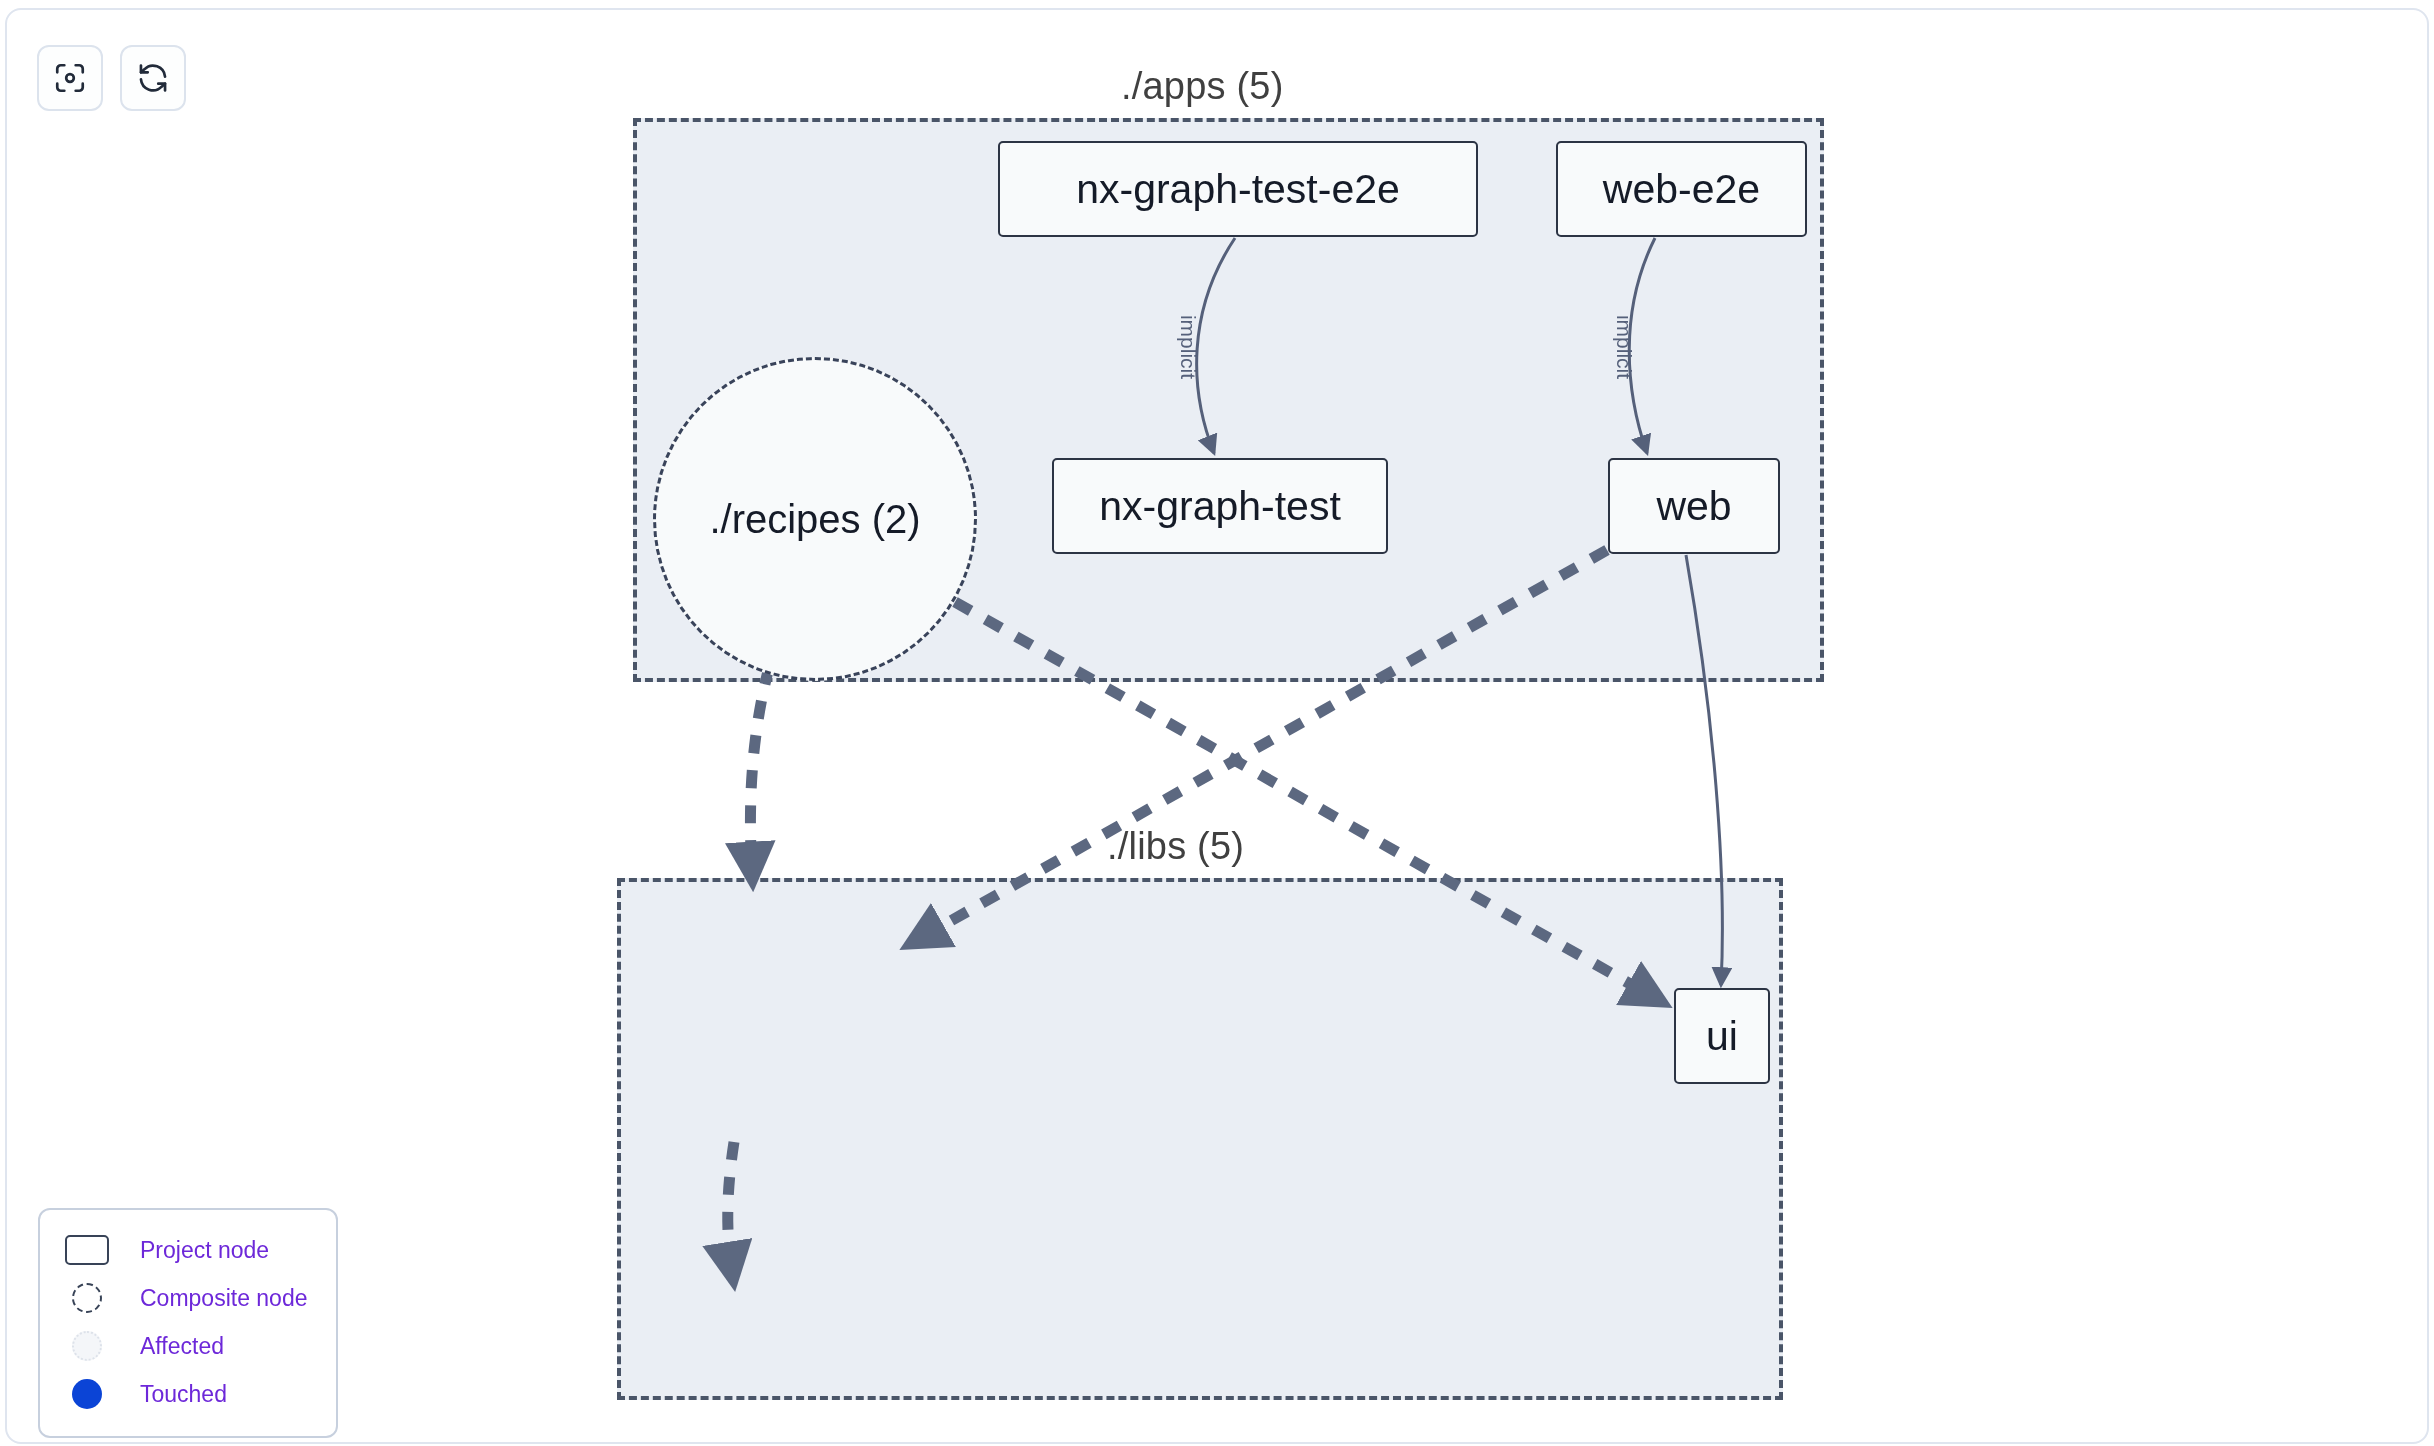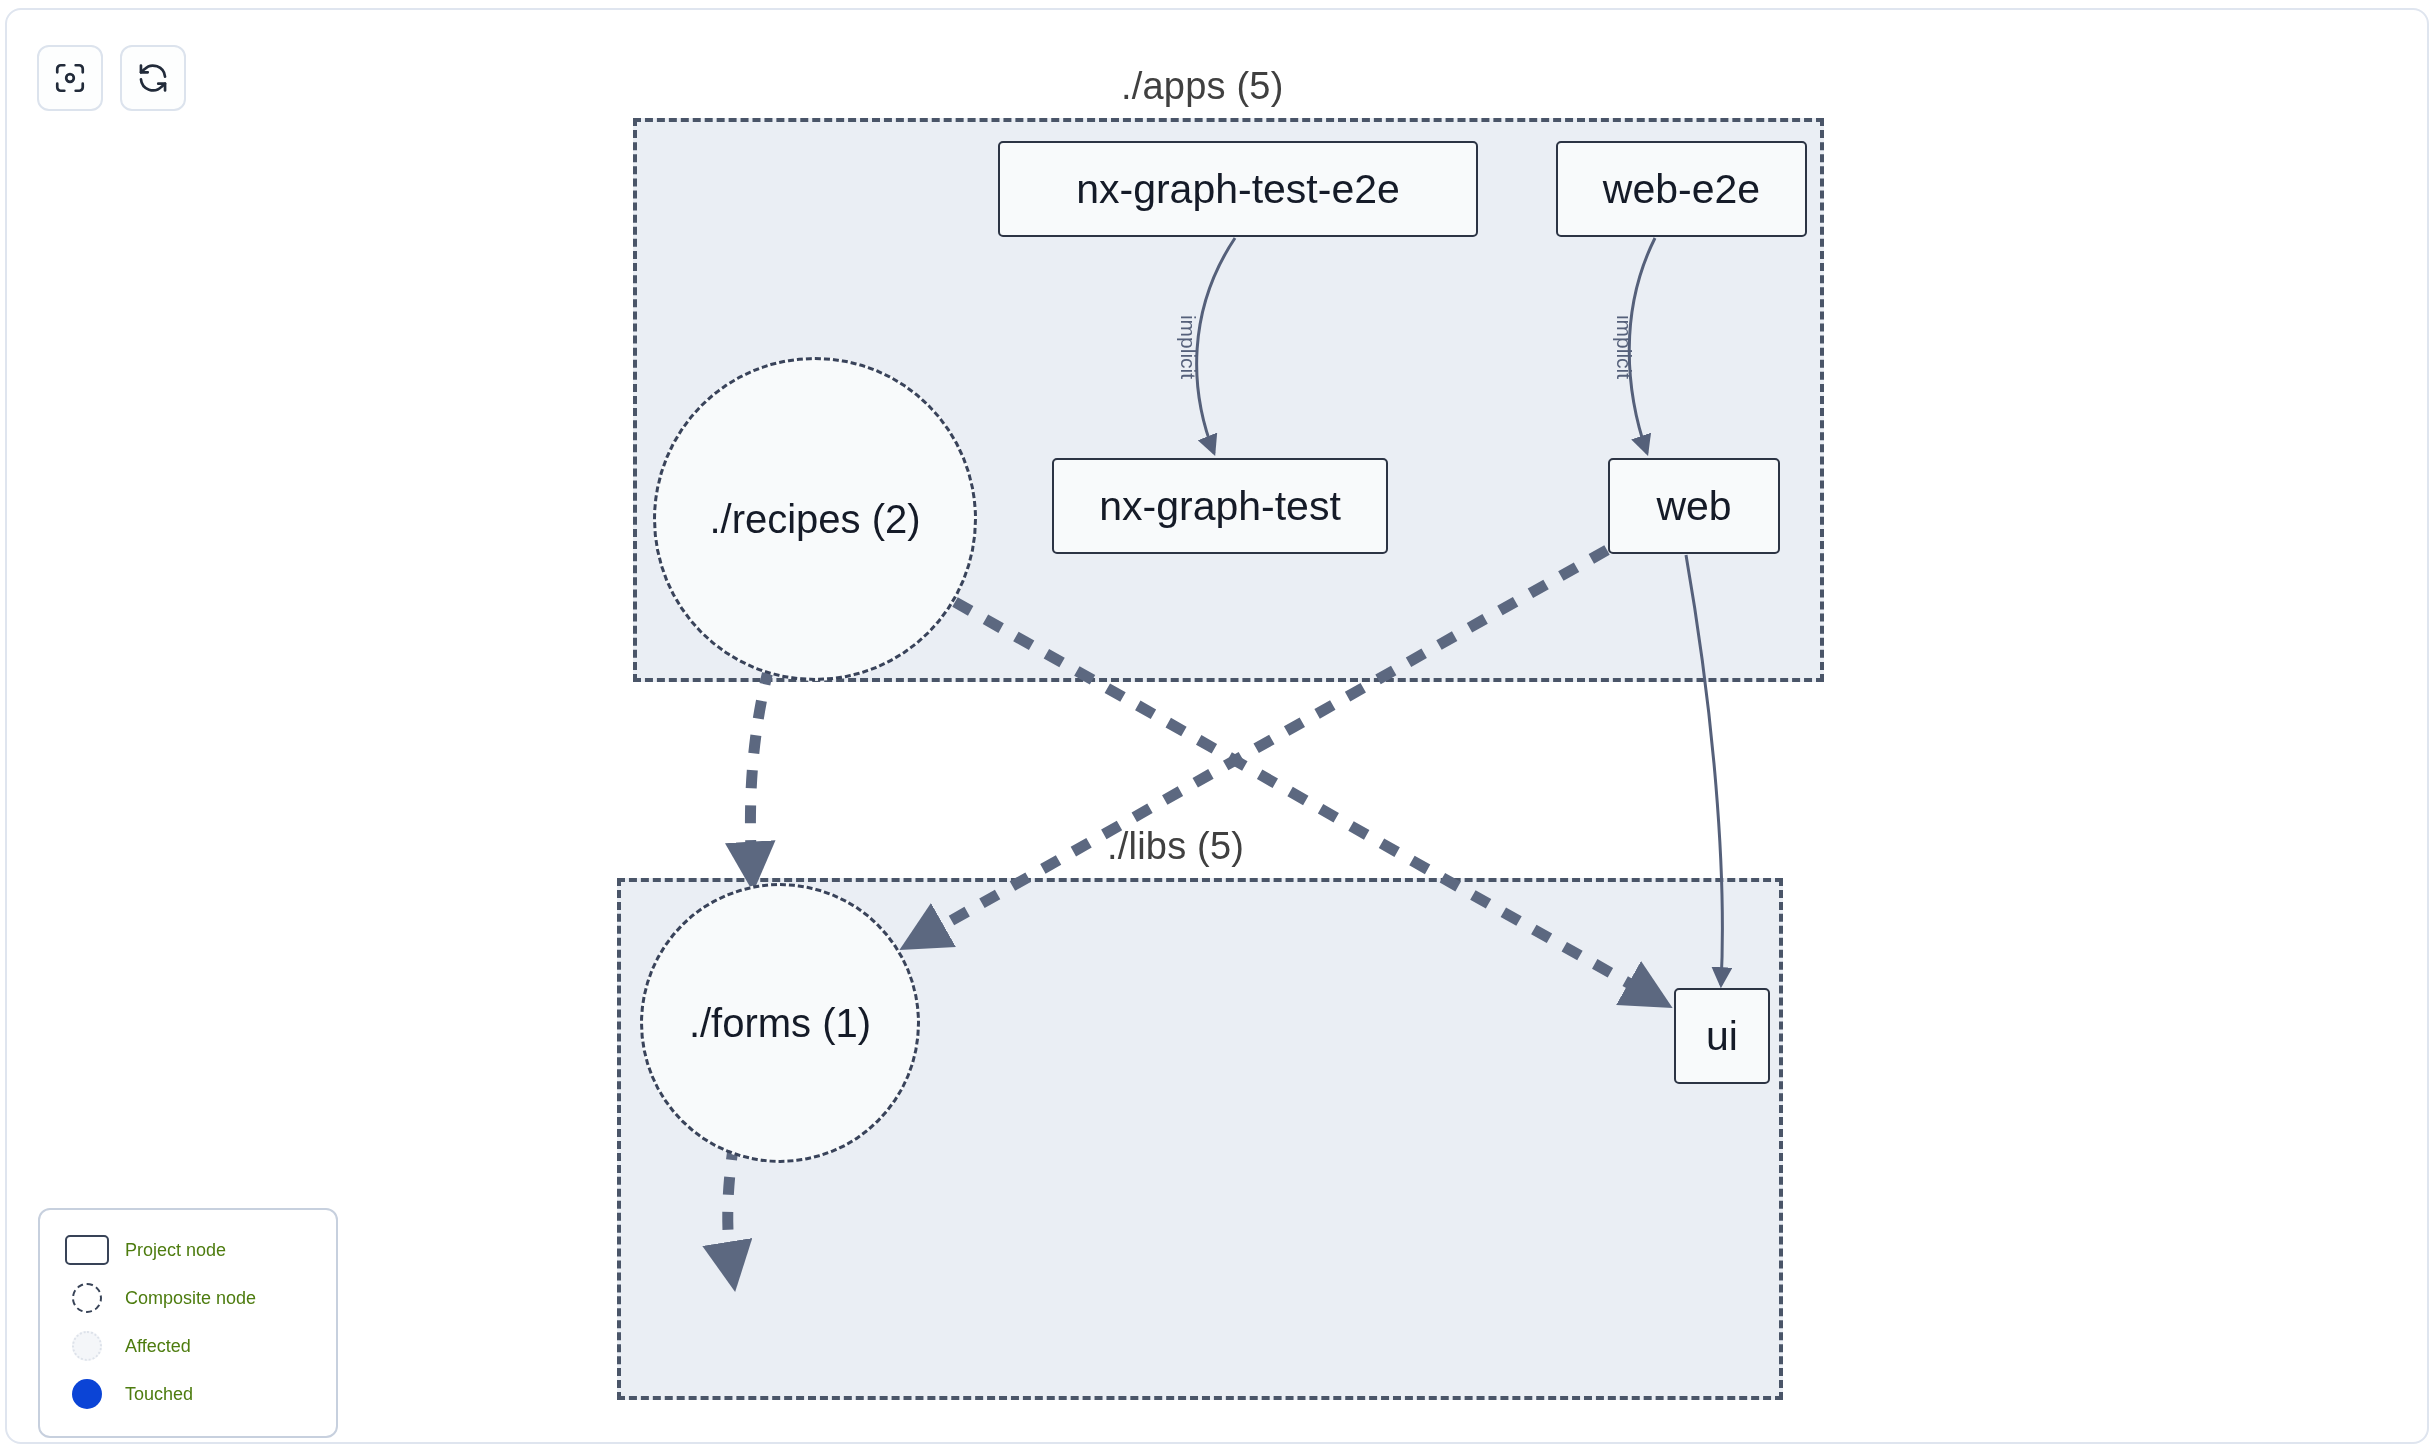--- a/index.html
+++ b/index.html
@@ -178,23 +178,23 @@
     border-radius: 50%;
     background: #f4f6f9;
     box-sizing: border-box;
   }
   .sw-touched {
     width: 30px; height: 30px;
     border-radius: 50%;
     background: #0b44d6;
   }
   .legend-text {
-    font-size: 18px;
-    color: #4d7c0f;
-    margin-left: 11px;
+    font-size: 23px;
+    color: #6d28d9;
+    margin-left: 26px;
   }
 </style>
 </head>
 <body>
 
 <div id="app-frame">
 
   <div id="toolbar">
     <button class="tool-btn" title="Focus">
       <span>
@@ -258,21 +258,20 @@
     <div class="node" style="left:991px; top:131px; width:480px; height:96px;">nx-graph-test-e2e</div>
 
     <div class="node" style="left:1549px; top:131px; width:251px; height:96px;">web-e2e</div>
 
     <div class="node" style="left:1045px; top:448px; width:336px; height:96px;">nx-graph-test</div>
 
     <div class="node" style="left:1601px; top:448px; width:172px; height:96px;">web</div>
 
     <div class="composite-node" style="left:646px; top:347px; width:324px; height:324px;">./recipes (2)</div>
 
-    <div class="composite-node" style="left:633px; top:873px; width:280px; height:280px;">./forms (1)</div>
 
     <div class="node" style="left:1667px; top:978px; width:96px; height:96px;">ui</div>
 
 
   </div>
 
   <div id="legend">
     <div class="legend-row">
       <span class="legend-swatch">
         <span class="sw-project"></span>

